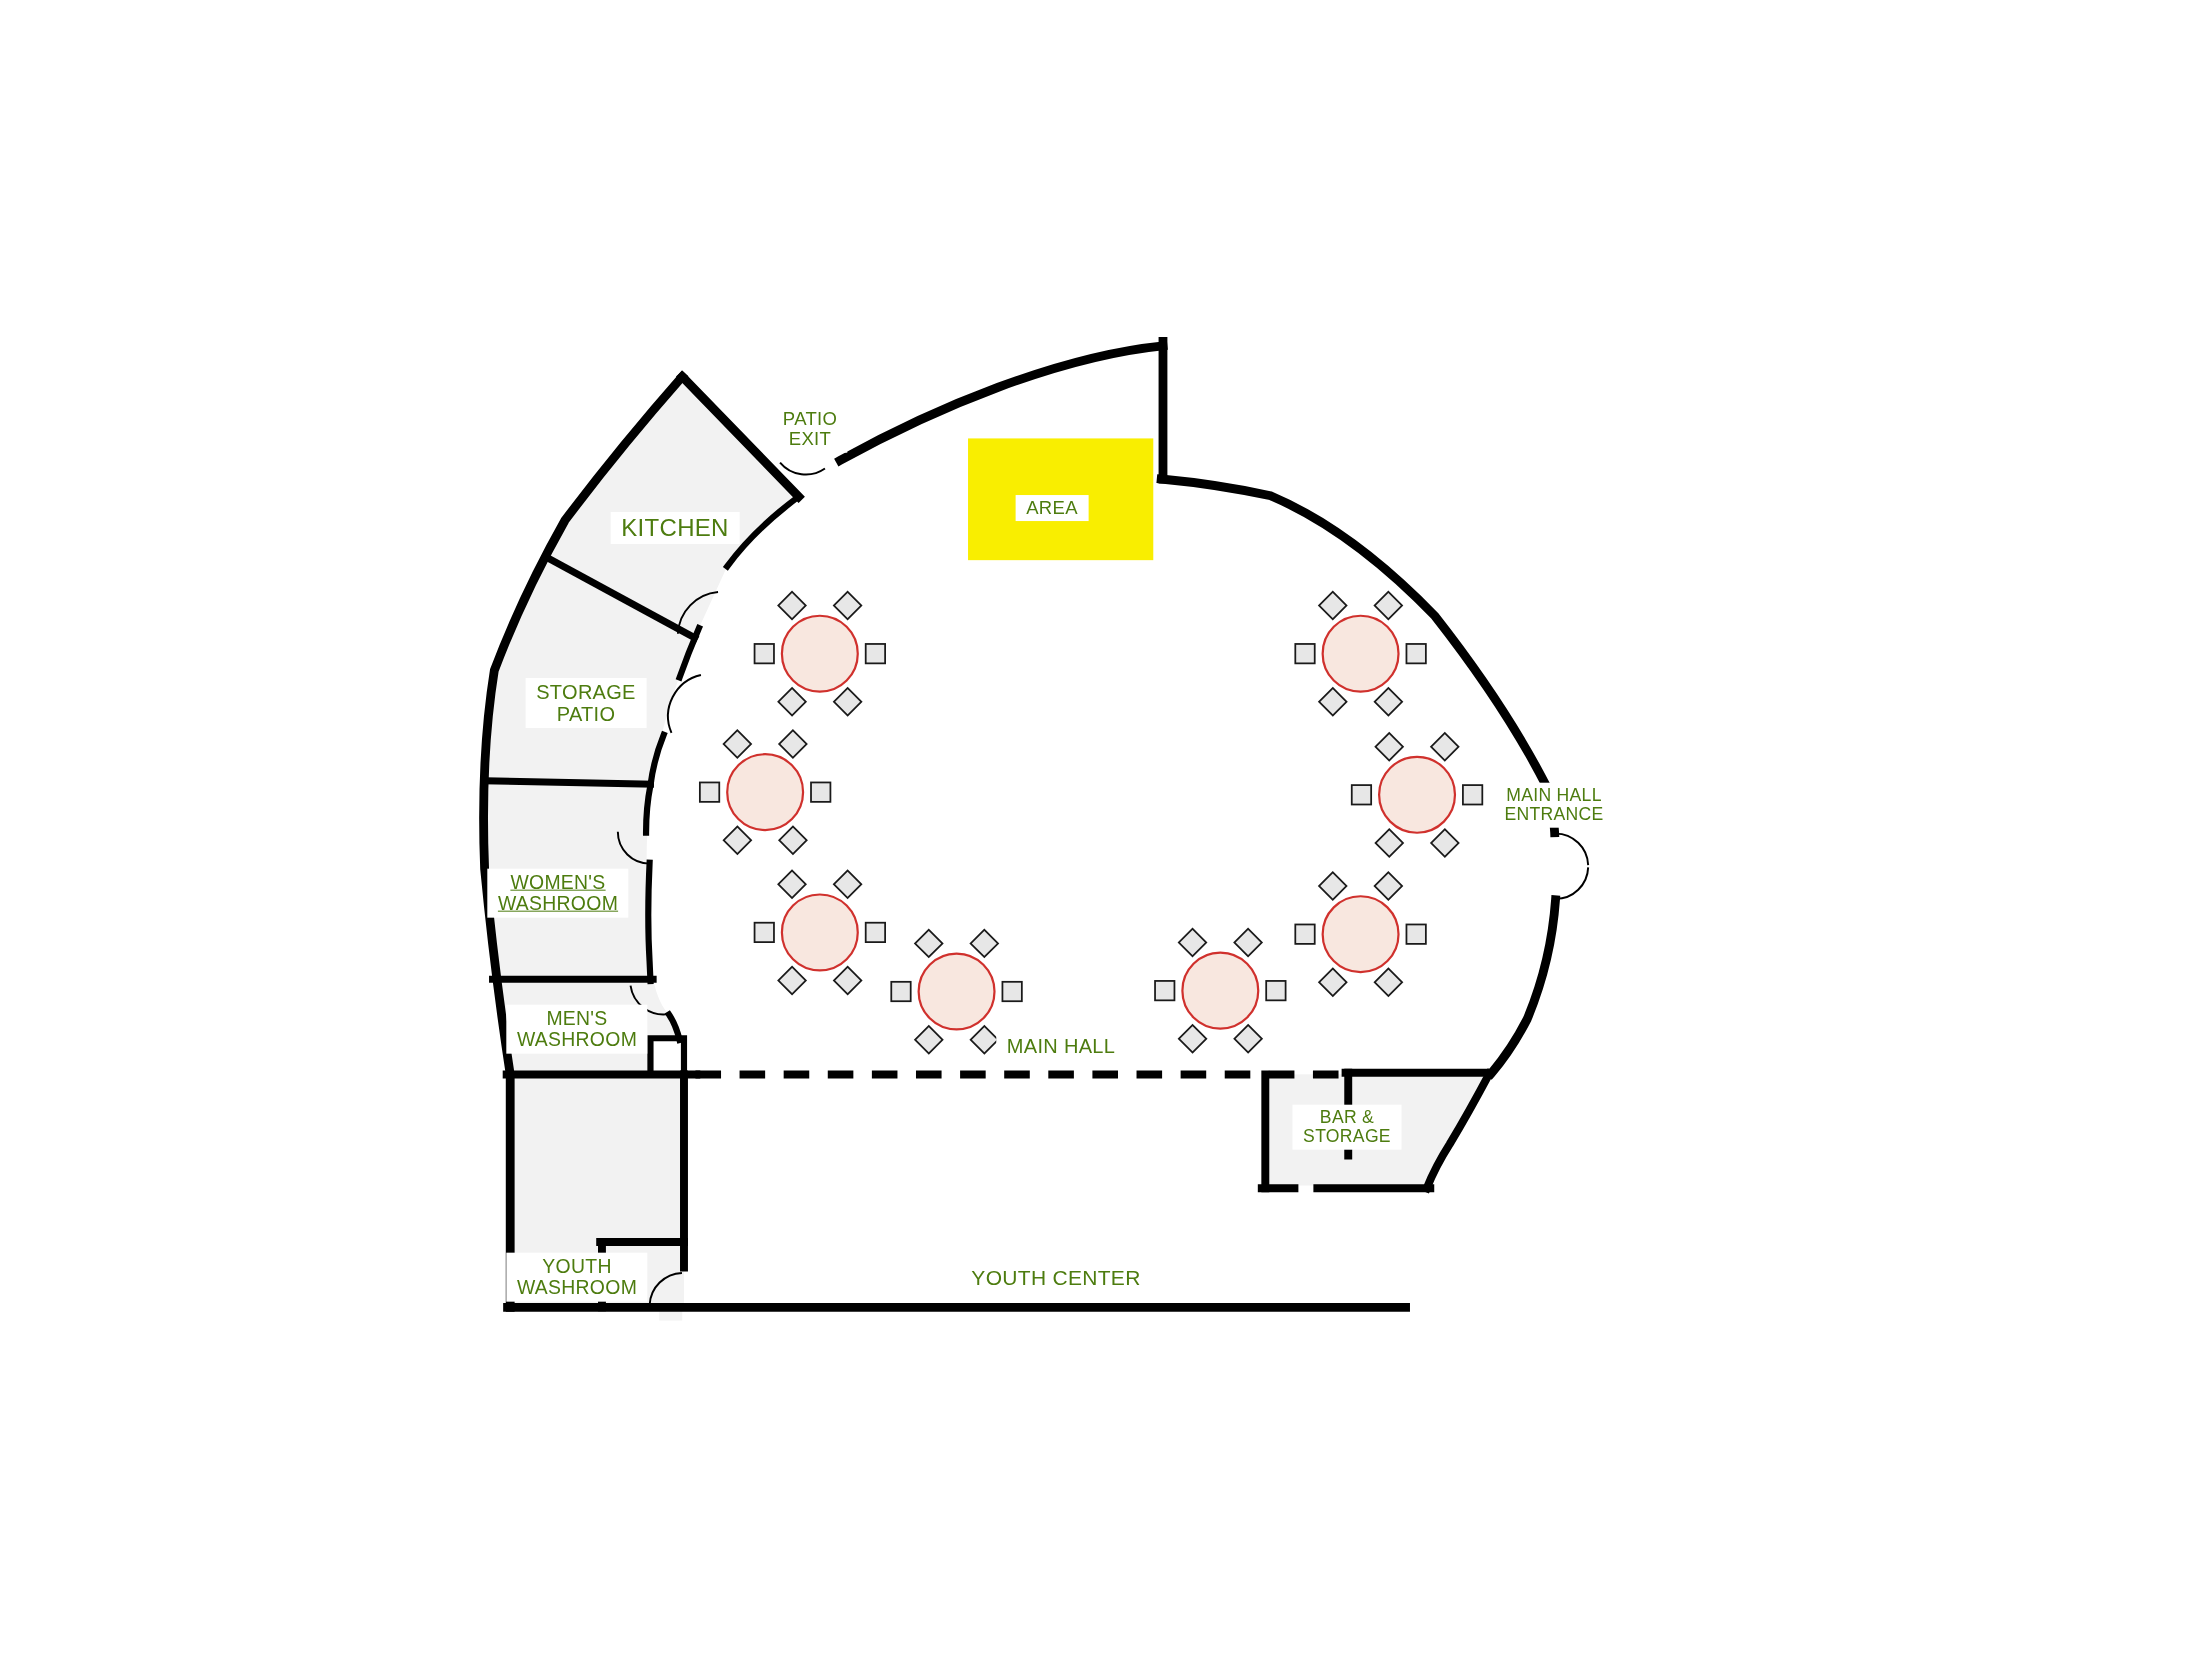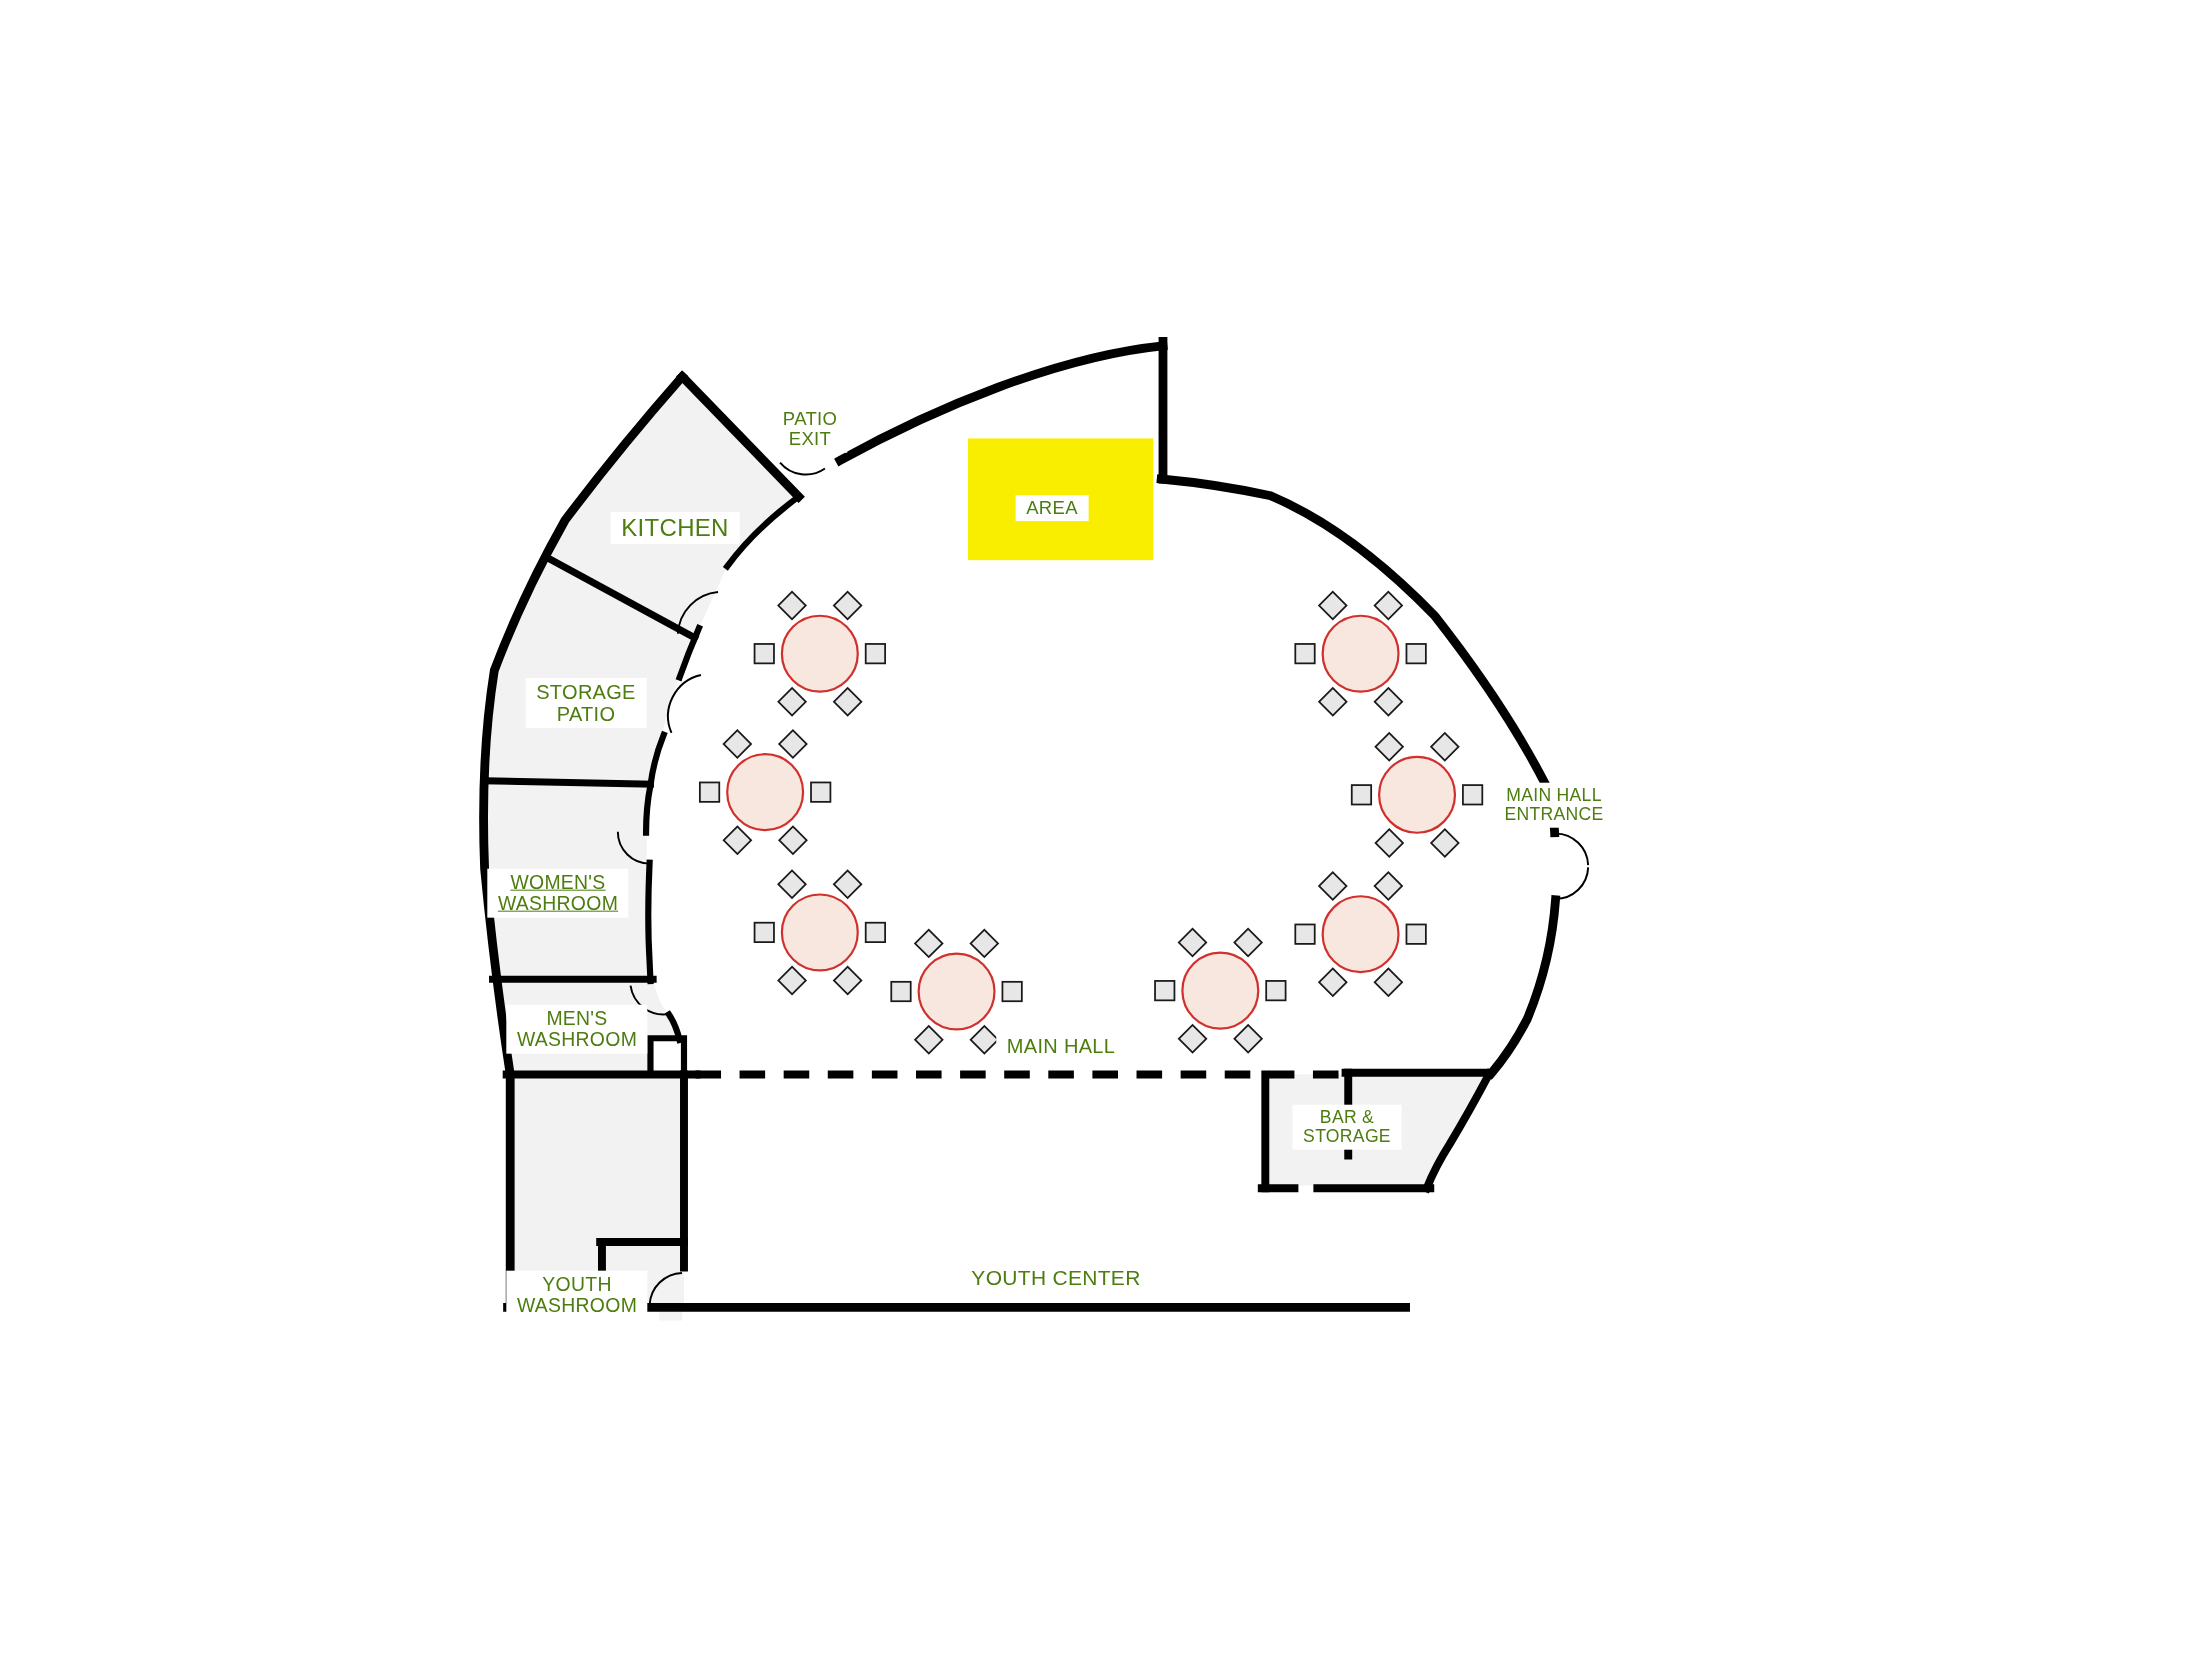--- a/index.html
+++ b/index.html
@@ -148,21 +148,21 @@
   <span>PATIO</span>
 </div>
 <div class="lbl" style="left: 558px; top: 893px; font-size: 19.4px; text-decoration: underline;">
   <span>WOMEN'S</span>
   <span>WASHROOM</span>
 </div>
 <div class="lbl" style="left: 577px; top: 1029px; font-size: 19.4px;">
   <span>MEN'S</span>
   <span>WASHROOM</span>
 </div>
-<div class="lbl" style="left: 577px; top: 1277px; font-size: 19.4px; margin-top: 18px;">
+<div class="lbl" style="left: 577px; top: 1277px; font-size: 19.4px;">
   <span>YOUTH</span>
   <span>WASHROOM</span>
 </div>
 <div class="lbl" style="left: 1061px; top: 1046px; font-size: 20px;">
   <span>MAIN HALL</span>
 </div>
 <div class="lbl" style="left: 1056px; top: 1277px; font-size: 21px; font-weight: normal;">
   <span>YOUTH CENTER</span>
 </div>
 <div class="lbl" style="left: 1347px; top: 1127px; font-size: 17.6px;">

